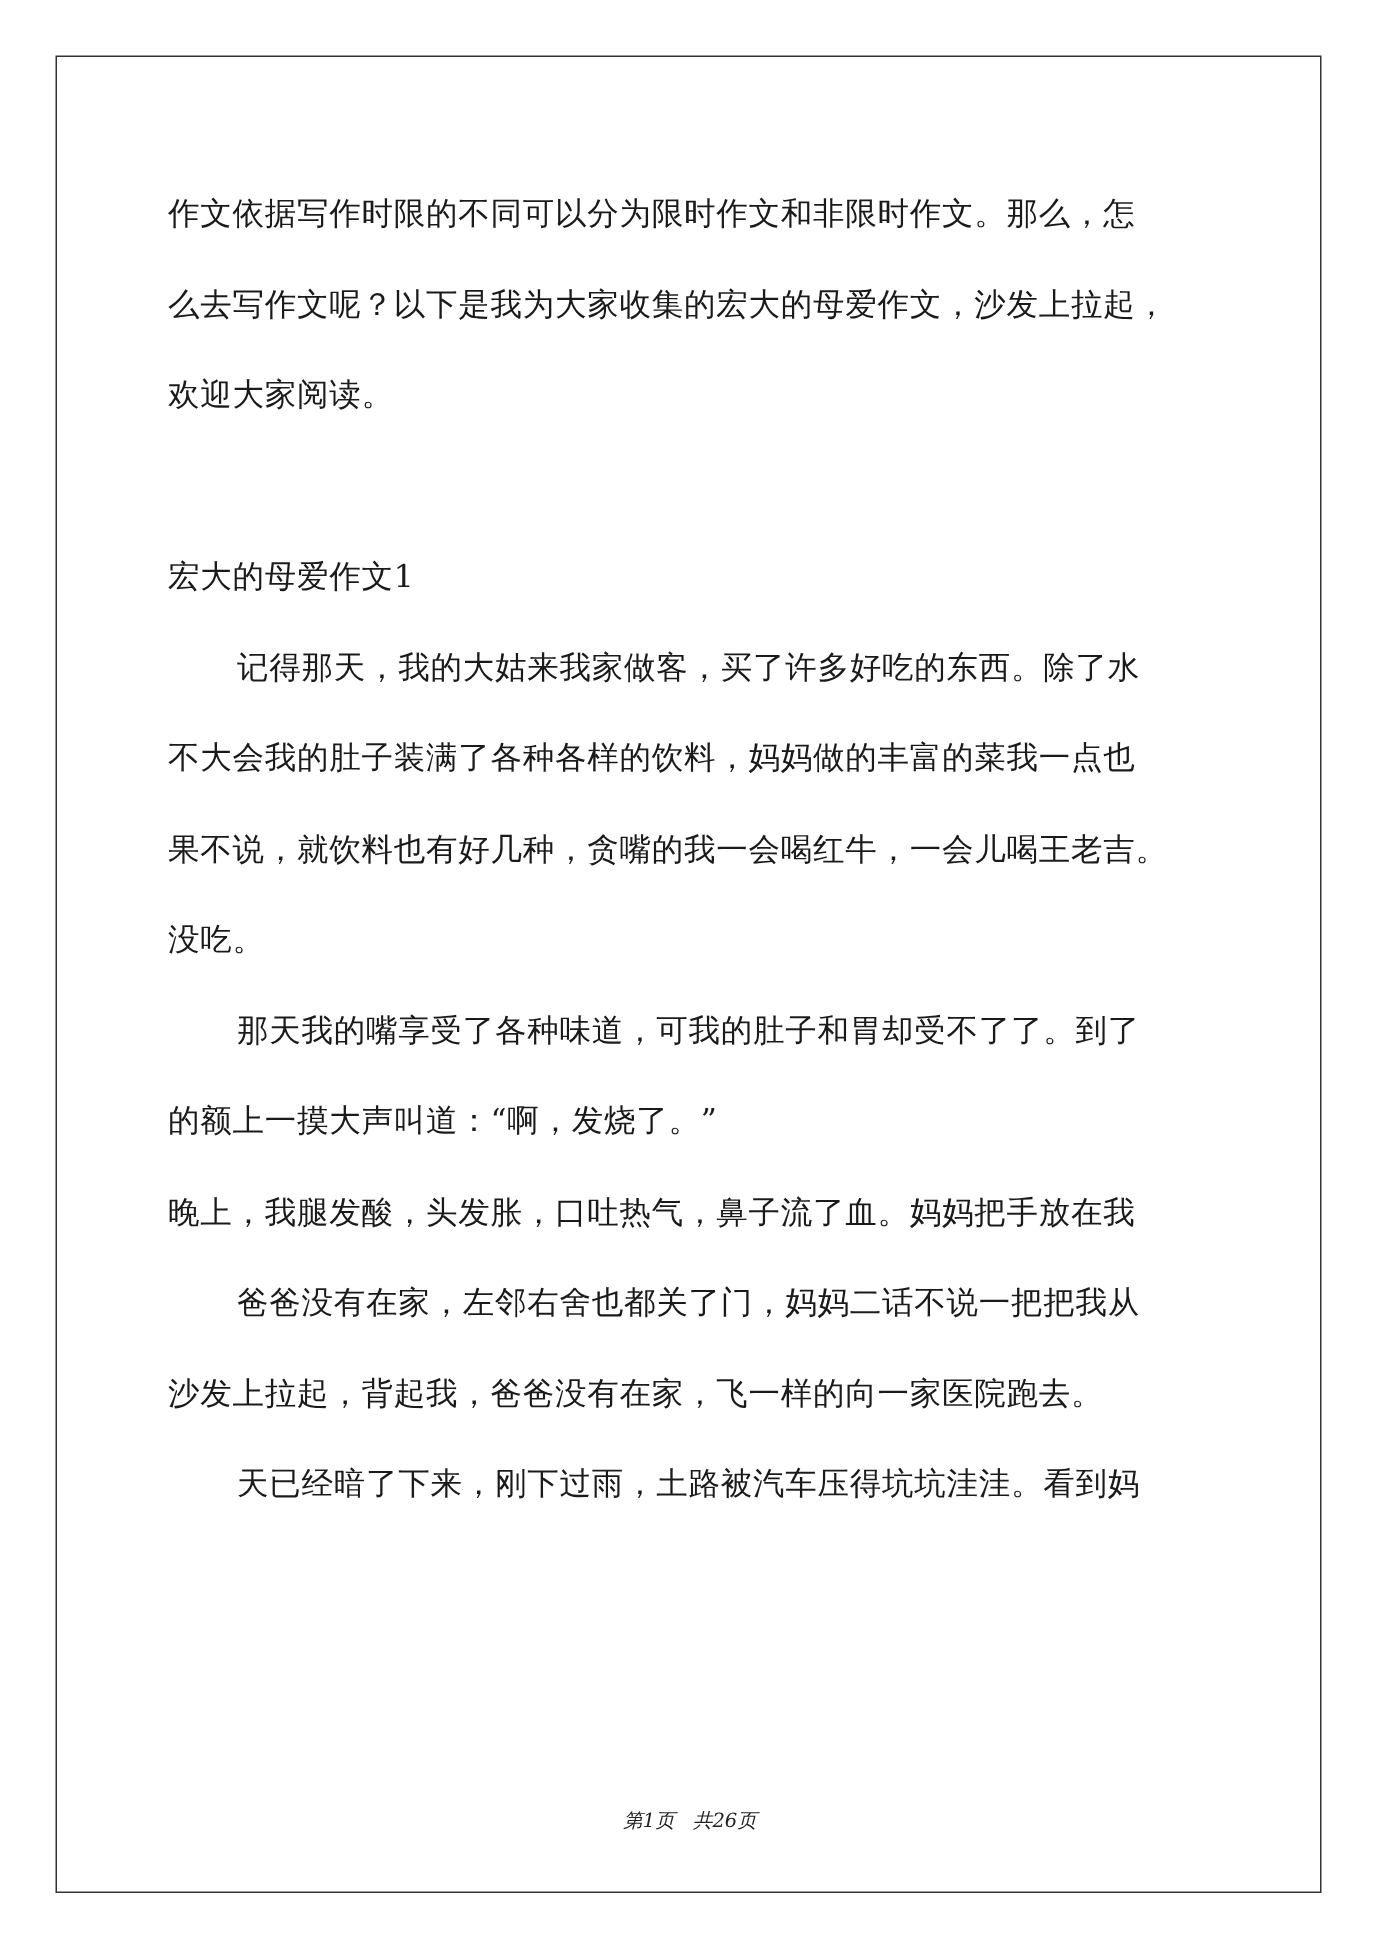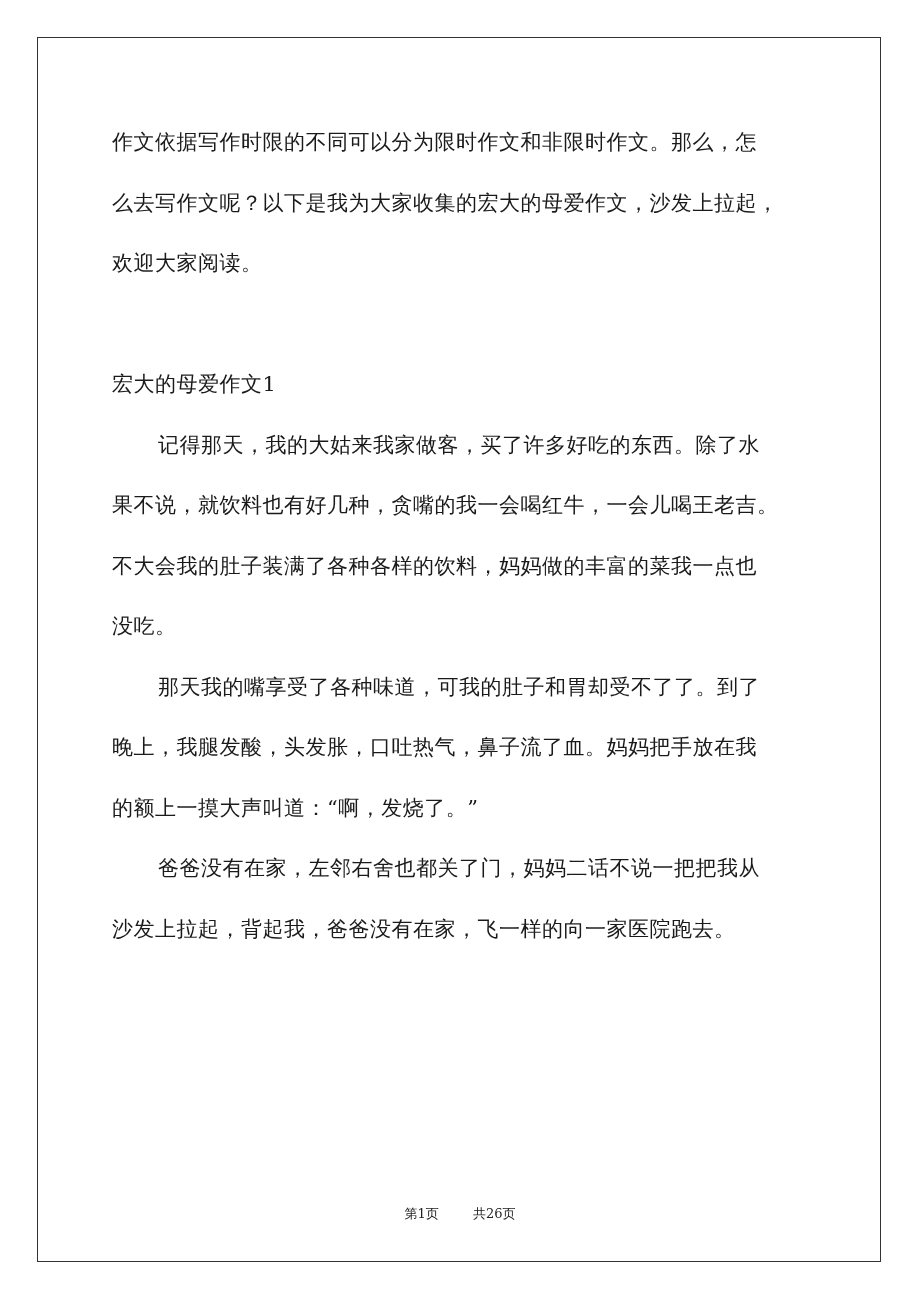--- a/index.html
+++ b/index.html
@@ -46,48 +46,50 @@
   .footer {
     position: absolute;
     left: 0;
     width: 920px;
     top: 1205px;
     text-align: center;
     font-size: 13px;
     color: #222222;
   }
   .footer span {
-    margin: 0 15px;
+    margin: 0 4px;
+    font-style: italic;
   }
 </style>
 </head>
 <body>
 
 <div class="page-frame"></div>
 
 <div class="content">
 
   <div class="line">作文依据写作时限的不同可以分为限时作文和非限时作文。那么，怎</div>
   <div class="line">么去写作文呢？以下是我为大家收集的宏大的母爱作文，沙发上拉起，</div>
   <div class="line">欢迎大家阅读。</div>
 
   <div class="spacer"></div>
 
   <div class="line">宏大的母爱作文1</div>
 
   <div class="line indent">记得那天，我的大姑来我家做客，买了许多好吃的东西。除了水</div>
+  <div class="line">不大会我的肚子装满了各种各样的饮料，妈妈做的丰富的菜我一点也</div>
   <div class="line">果不说，就饮料也有好几种，贪嘴的我一会喝红牛，一会儿喝王老吉。</div>
-  <div class="line">不大会我的肚子装满了各种各样的饮料，妈妈做的丰富的菜我一点也</div>
   <div class="line">没吃。</div>
 
   <div class="line indent">那天我的嘴享受了各种味道，可我的肚子和胃却受不了了。到了</div>
+  <div class="line">的额上一摸大声叫道：“啊，发烧了。”</div>
   <div class="line">晚上，我腿发酸，头发胀，口吐热气，鼻子流了血。妈妈把手放在我</div>
-  <div class="line">的额上一摸大声叫道：“啊，发烧了。”</div>
 
   <div class="line indent">爸爸没有在家，左邻右舍也都关了门，妈妈二话不说一把把我从</div>
   <div class="line">沙发上拉起，背起我，爸爸没有在家，飞一样的向一家医院跑去。</div>
 
+  <div class="line indent">天已经暗了下来，刚下过雨，土路被汽车压得坑坑洼洼。看到妈</div>
 </div>
 
 <div class="footer">
   <span>第1页</span>
   <span>共26页</span>
 </div>
 
 </body></html>

